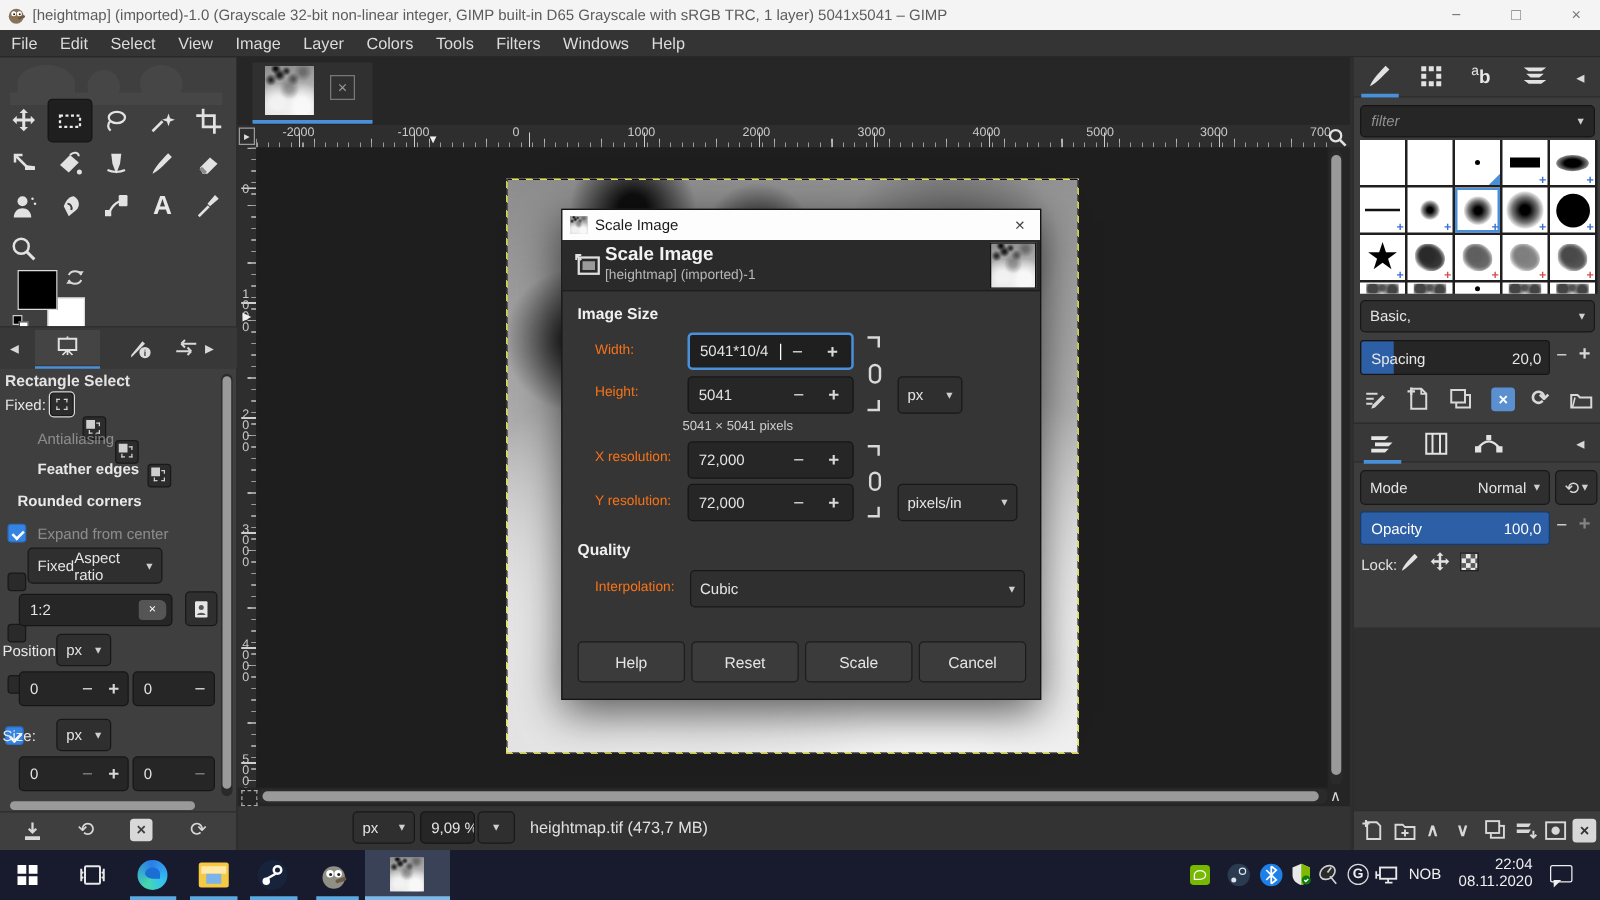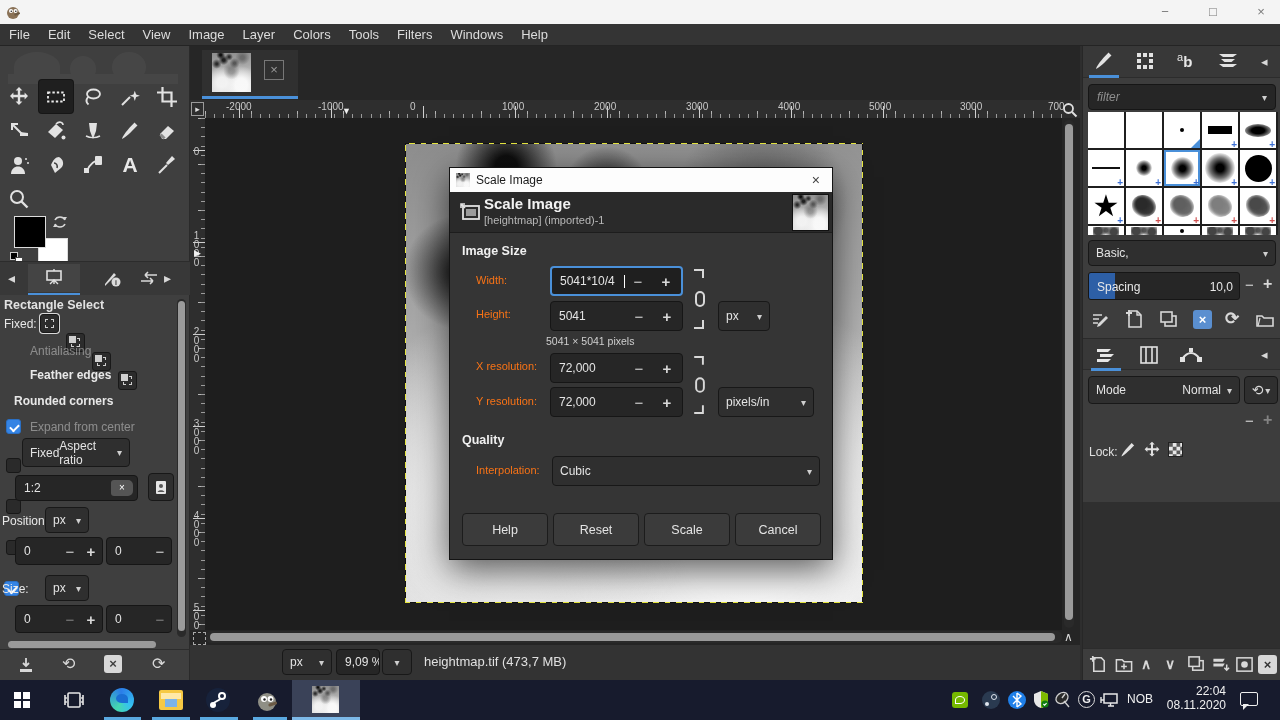--- a/index.html
+++ b/index.html
@@ -114,20 +114,21 @@
 
   <div class="abs titlebar">
     <svg class="abs" style="left:5px;top:4px" width="16" height="16" viewBox="0 0 16 16">
         <circle cx="8" cy="9" r="6" fill="#8a7257"></circle>
         <circle cx="6" cy="7" r="2" fill="#fff"></circle>
         <circle cx="10.5" cy="7" r="2" fill="#fff"></circle>
         <circle cx="6.3" cy="7.3" r=".8" fill="#222"></circle>
         <circle cx="10.8" cy="7.3" r=".8" fill="#222"></circle>
         <rect x="9" y="10" width="6" height="2" rx="1" fill="#6b5a45" transform="rotate(-20 9 10)"></rect>
       </svg>
+    <span class="apptitle" style="margin-left:26px">[heightmap] (imported)-1.0 (Grayscale 32-bit non-linear integer, GIMP built-in D65 Grayscale with sRGB TRC, 1 layer) 5041x5041 – GIMP</span>
     <span class="abs winbtn" style="left:1148px">−</span>
     <span class="abs winbtn" style="left:1196px">□</span>
     <span class="abs winbtn" style="left:1244px">×</span>
   </div>
 
   <div class="abs menubar">
     <span class="mi">File</span>
     <span class="mi">Edit</span>
     <span class="mi">Select</span>
     <span class="mi">View</span>
@@ -547,21 +548,21 @@
     </div>
 
     <div class="abs ddbtn" style="left:5px;top:194px;width:188px;height:26px">
       <span>Basic,</span>
       <span class="chev">▾</span>
     </div>
 
     <div class="abs" style="left:5px;top:226px;width:152px;height:28px;background:#262626;border:1px solid #161616;border-radius:3px;overflow:hidden">
       <div class="abs" style="left:0;top:0;width:26px;height:28px;background:#2d5fa6"></div>
       <span class="abs" style="left:8px;top:7px;font-size:12px;color:#e8e8e8">Spacing</span>
-      <span class="abs" style="right:6px;top:7px;font-size:12px;color:#e8e8e8">10,0</span>
+      <span class="abs" style="right:6px;top:7px;font-size:12px;color:#e8e8e8">20,0</span>
     </div>
     <span class="abs ic" style="left:162px;top:230px;font-size:15px">−</span>
     <span class="abs ic" style="left:180px;top:229px;font-size:16px;font-weight:bold">+</span>
 
     <div class="abs" style="left:0;top:258px;width:198px;height:32px">
       <svg class="abs" style="left:8px;top:6px" width="20" height="20" viewBox="0 0 20 20">
           <path d="M2 5h9M2 9h6M2 13h5" stroke="#d8d8d8" stroke-width="1.6"></path>
           <path d="M9 16L17 8l-2-2-8 8-1 3z" fill="#d8d8d8"></path>
         </svg>
       <svg class="abs" style="left:42px;top:5px" width="20" height="20" viewBox="0 0 20 20">
@@ -606,20 +607,24 @@
     <div class="abs ddbtn" style="left:5px;top:330px;width:152px;height:28px">
       <span>Mode</span>
       <span style="margin-left:auto">Normal</span>
       <span class="chev">▾</span>
     </div>
     <div class="abs ddbtn" style="left:161px;top:330px;width:34px;height:28px;justify-content:center">
       <span class="ic" style="font-size:14px">⟲</span>
       <span class="chev" style="margin-left:2px">▾</span>
     </div>
 
+    <div class="abs" style="left:5px;top:363px;width:152px;height:27px;background:#2d5fa6;border:1px solid #173a6e;border-radius:3px">
+      <span class="abs" style="left:8px;top:6px;font-size:12px;color:#fff">Opacity</span>
+      <span class="abs" style="right:6px;top:6px;font-size:12px;color:#fff">100,0</span>
+    </div>
     <span class="abs ic" style="left:162px;top:366px;font-size:15px">−</span>
     <span class="abs ic" style="left:180px;top:365px;font-size:16px;font-weight:bold;opacity:.45">+</span>
 
     <span class="abs" style="left:6px;top:399px;font-size:12px;color:#e0e0e0">Lock:</span>
     <svg class="abs" style="left:36px;top:395px" width="18" height="18" viewBox="0 0 22 22">
         <path fill="#e2e2e2" d="M3 19c1-4.5 9.5-13.5 12.5-16.5l3 3C15.5 8.5 7.5 17 3 19z"></path>
       </svg>
     <svg class="abs" style="left:60px;top:395px" width="18" height="18" viewBox="0 0 22 22">
         <path fill="#e2e2e2" d="M11 1l3.4 3.4h-2.2v4.4h4.4V6.6L20 10l-3.4 3.4v-2.2h-4.4v4.4h2.2L11 19l-3.4-3.4h2.2v-4.4H5.4v2.2L2 10l3.4-3.4v2.2h4.4V4.4H7.6z"></path>
       </svg>

